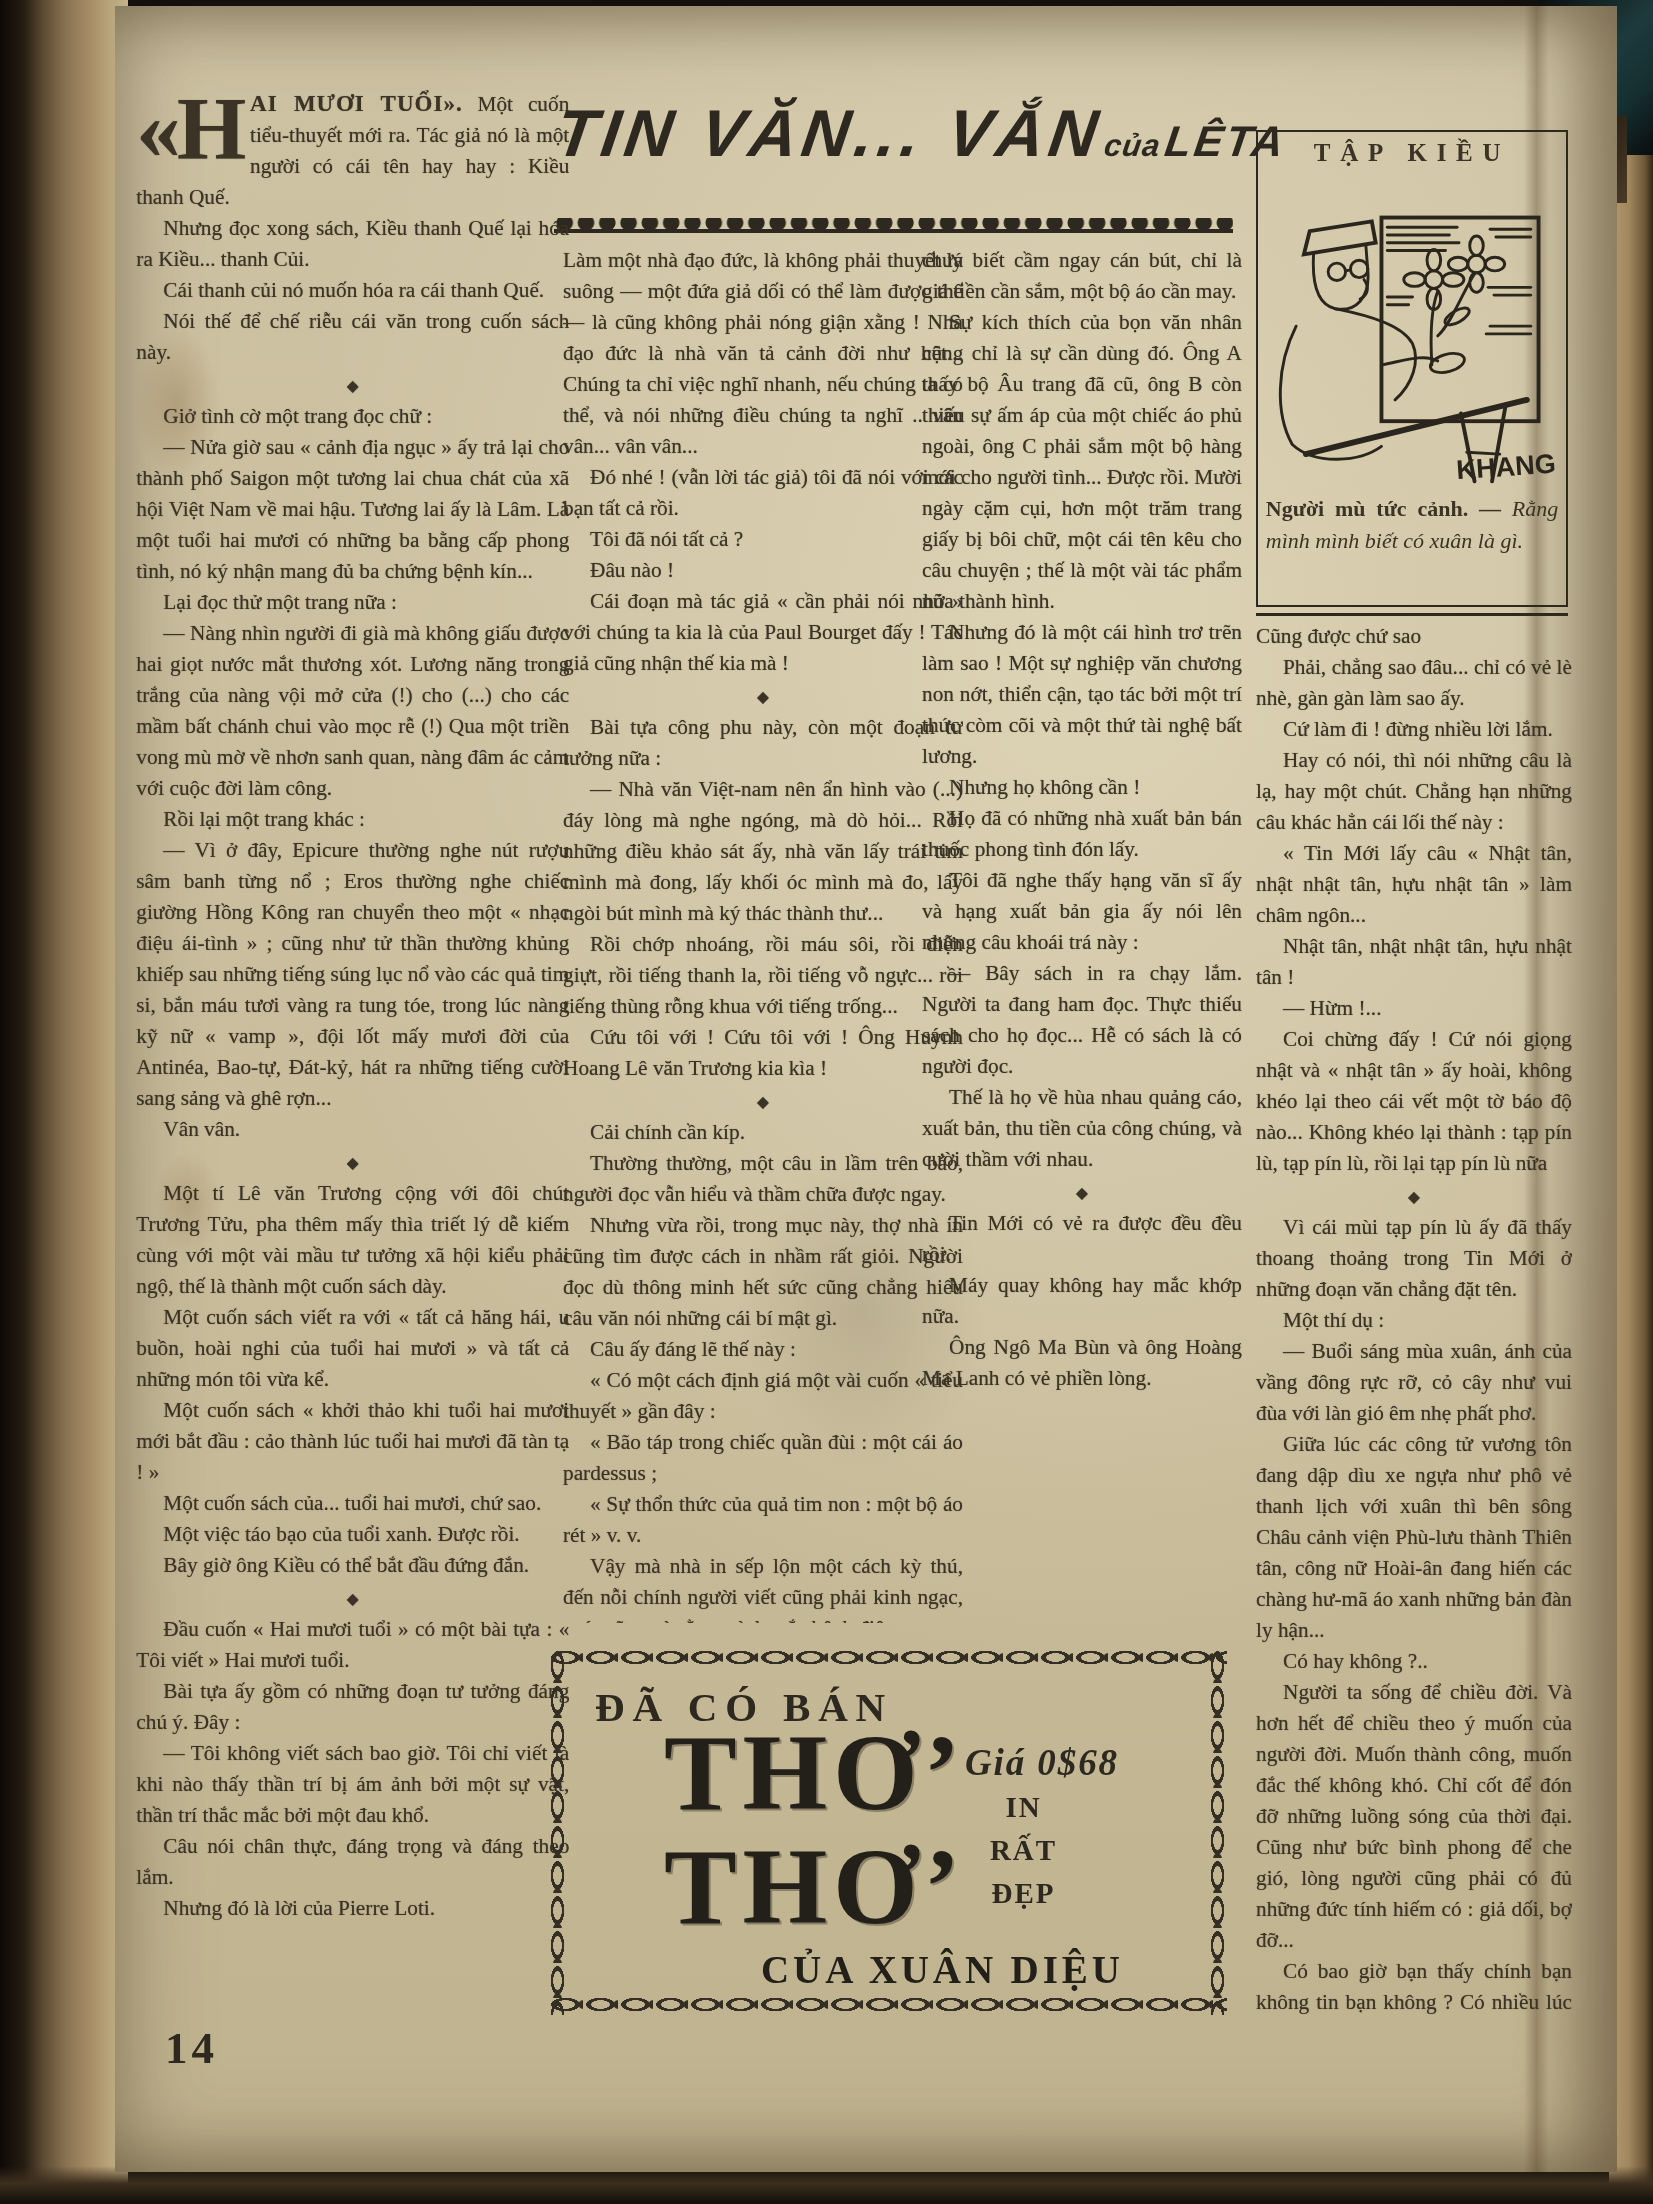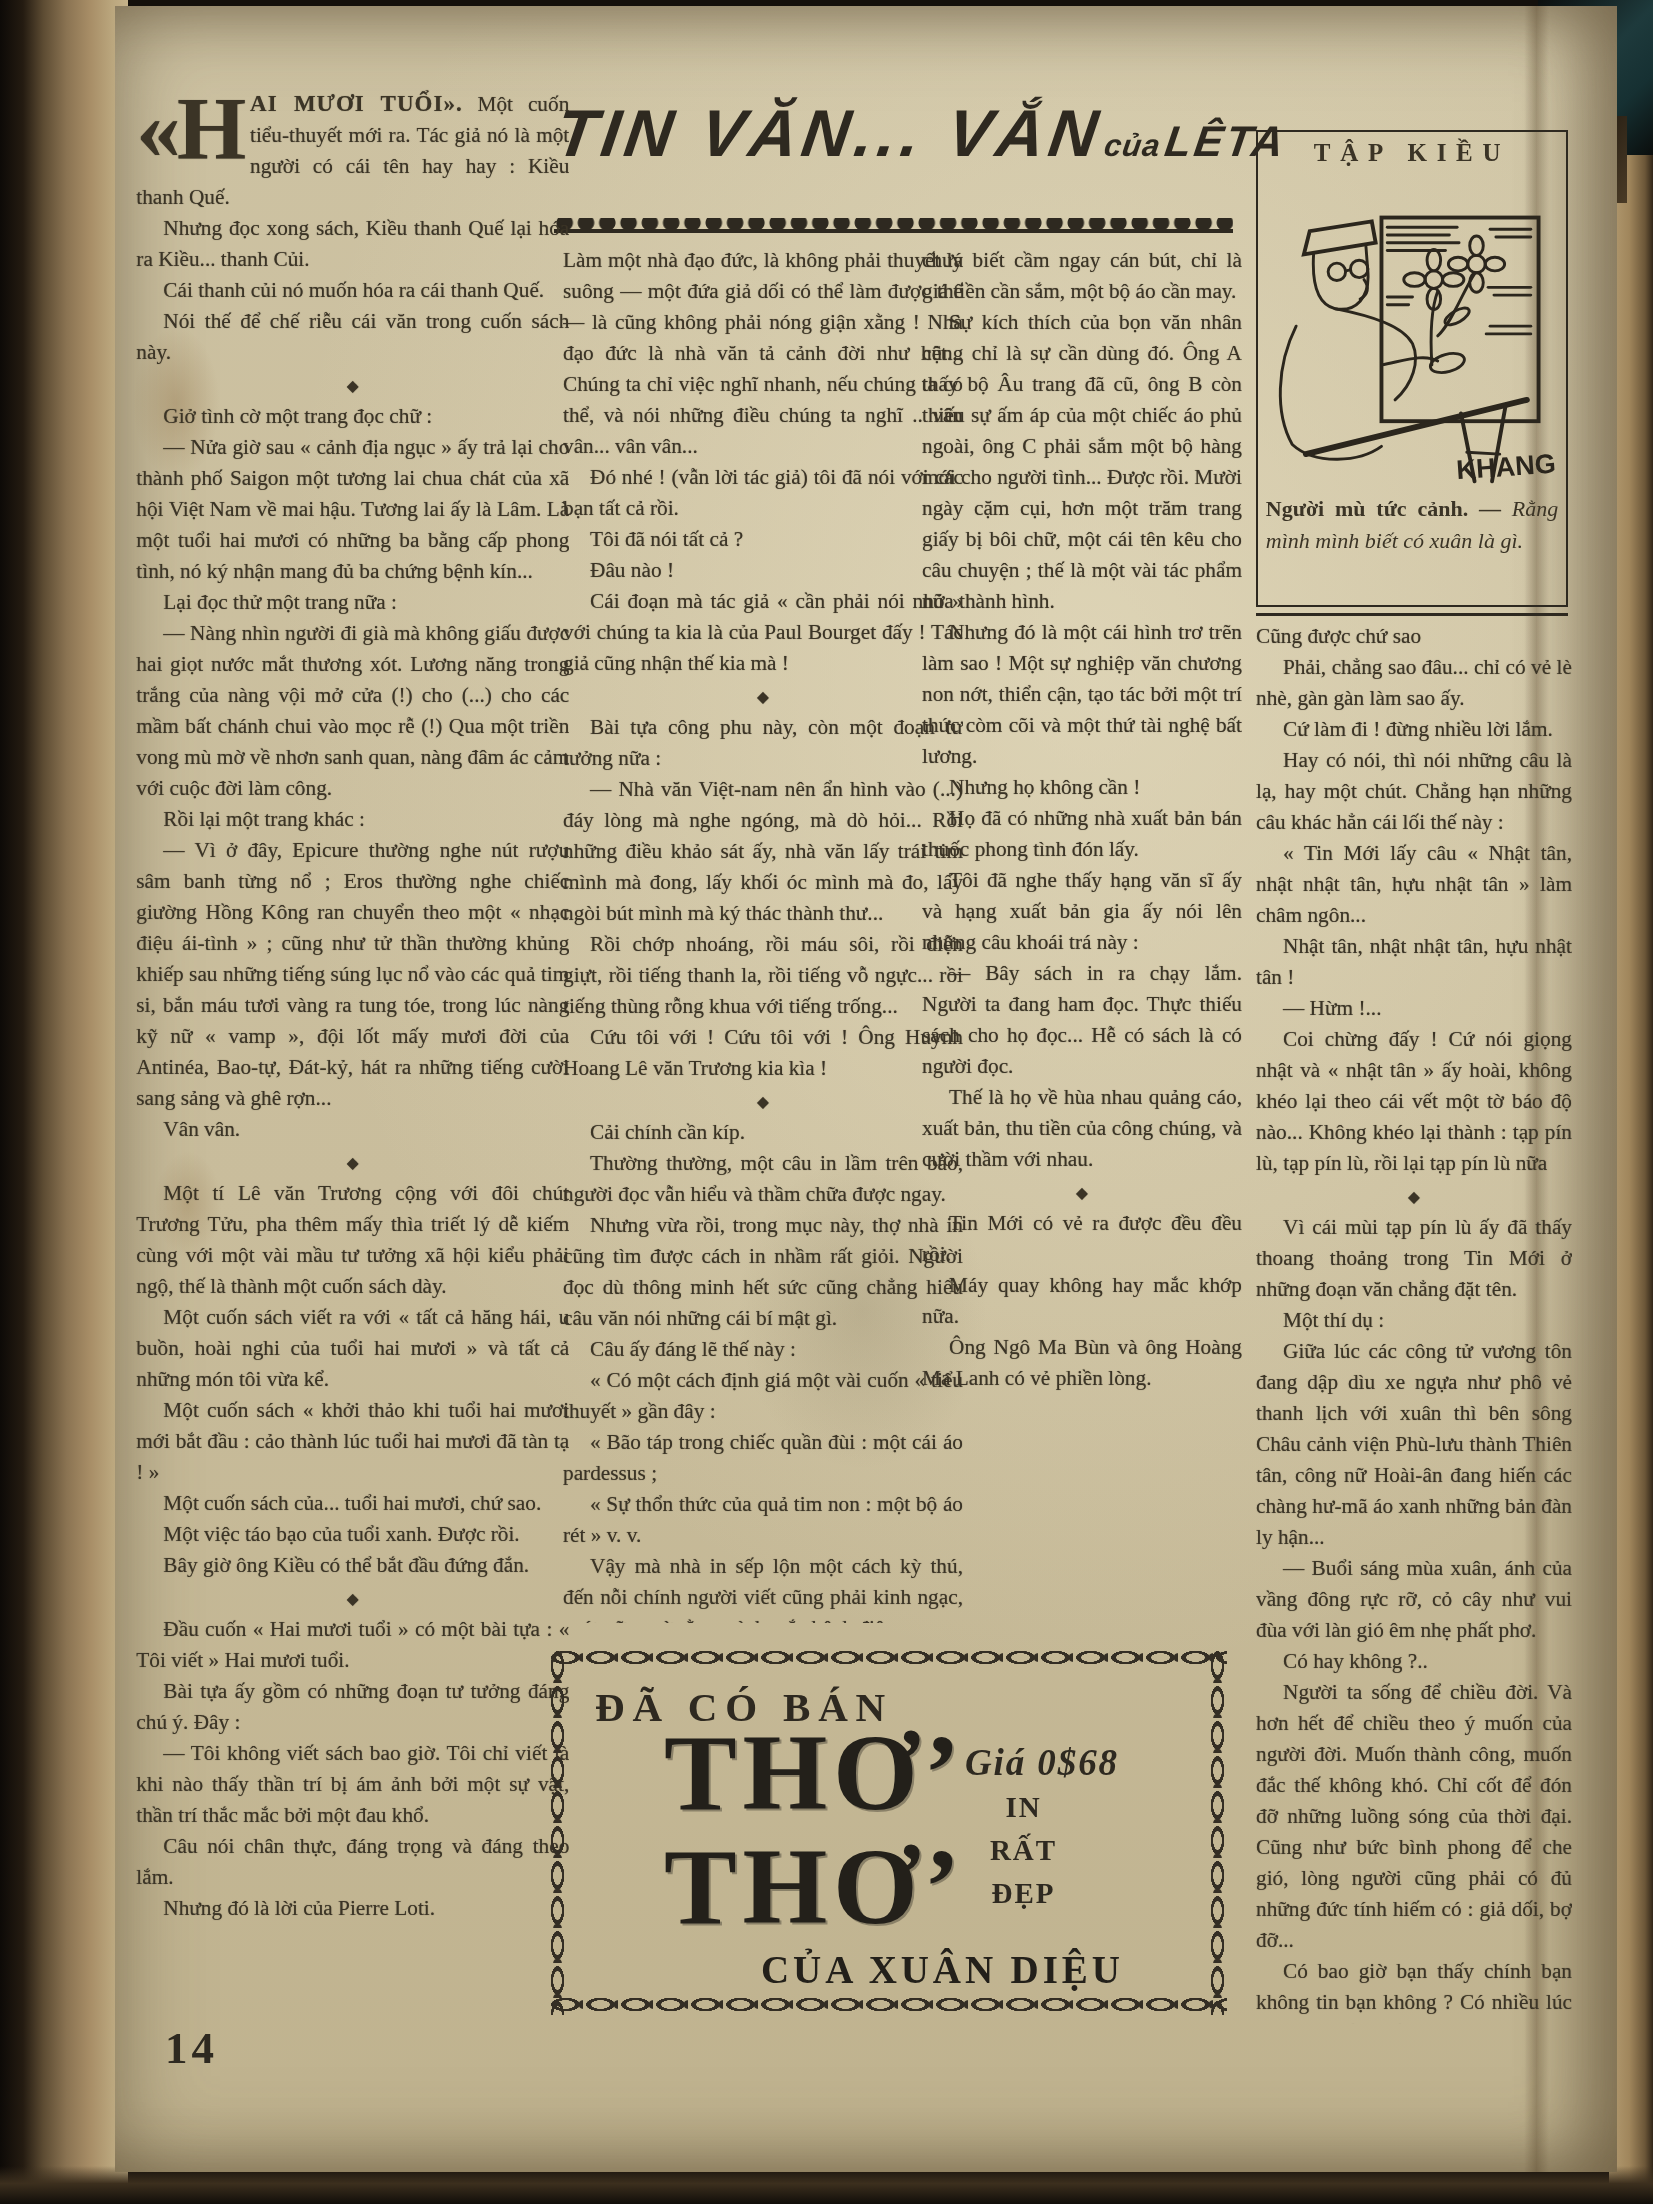--- a/index.html
+++ b/index.html
@@ -275,22 +275,22 @@
         <p class="para n">Phải, chẳng sao đâu... chỉ có vẻ lè nhè, gàn gàn làm sao ấy.</p>
         <p class="para n">Cứ làm đi ! đừng nhiều lời lắm.</p>
         <p class="para n">Hay có nói, thì nói những câu là lạ, hay một chút. Chẳng hạn những câu khác hẳn cái lối thế này :</p>
         <p class="para n">« Tin Mới lấy câu « Nhật tân, nhật nhật tân, hựu nhật tân » làm châm ngôn...</p>
         <p class="para n">Nhật tân, nhật nhật tân, hựu nhật tân !</p>
         <p class="para n">— Hừm !...</p>
         <p class="para n">Coi chừng đấy ! Cứ nói giọng nhật và « nhật tân » ấy hoài, không khéo lại theo cái vết một tờ báo độ nào... Không khéo lại thành : tạp pín lù, tạp pín lù, rồi lại tạp pín lù nữa</p>
         <p class="para sep">◆</p>
         <p class="para n">Vì cái mùi tạp pín lù ấy đã thấy thoang thoảng trong Tin Mới ở những đoạn văn chẳng đặt tên.</p>
         <p class="para n">Một thí dụ :</p>
+        <p class="para i">— Buổi sáng mùa xuân, ánh của vầng đông rực rỡ, cỏ cây như vui đùa với làn gió êm nhẹ phất phơ.</p>
         <p class="para i">Giữa lúc các công tử vương tôn đang dập dìu xe ngựa như phô vẻ thanh lịch với xuân thì bên sông Châu cảnh viện Phù-lưu thành Thiên tân, công nữ Hoài-ân đang hiến các chàng hư-mã áo xanh những bản đàn ly hận...</p>
-        <p class="para i">— Buổi sáng mùa xuân, ánh của vầng đông rực rỡ, cỏ cây như vui đùa với làn gió êm nhẹ phất phơ.</p>
         <p class="para n">Có hay không ?..</p>
         <p class="para i">Người ta sống để chiều đời. Và hơn hết để chiều theo ý muốn của người đời. Muốn thành công, muốn đắc thế không khó. Chỉ cốt để đón đỡ những luồng sóng của thời đại. Cũng như bức bình phong để che gió, lòng người cũng phải có đủ những đức tính hiếm có : giả dối, bợ đỡ...</p>
         <p class="para i">Có bao giờ bạn thấy chính bạn không tin bạn không ? Có nhiều lúc bạn đã thấy thế hay vô ý bỏ qua, không để ý nhận xét. Những lúc ấy bạn đã ở cạnh xuất nồn. Và việc làm của bạn thường trái ngược với tâm tưởng. Nghĩa là danh không xứng với thực.</p>
       </div>
   </div>
 
   <div class="ad">
     <div class="chain-h" style="top:0;"></div>
     <div class="chain-h" style="bottom:0;"></div>
     <div class="chain-v" style="left:0;"></div>

